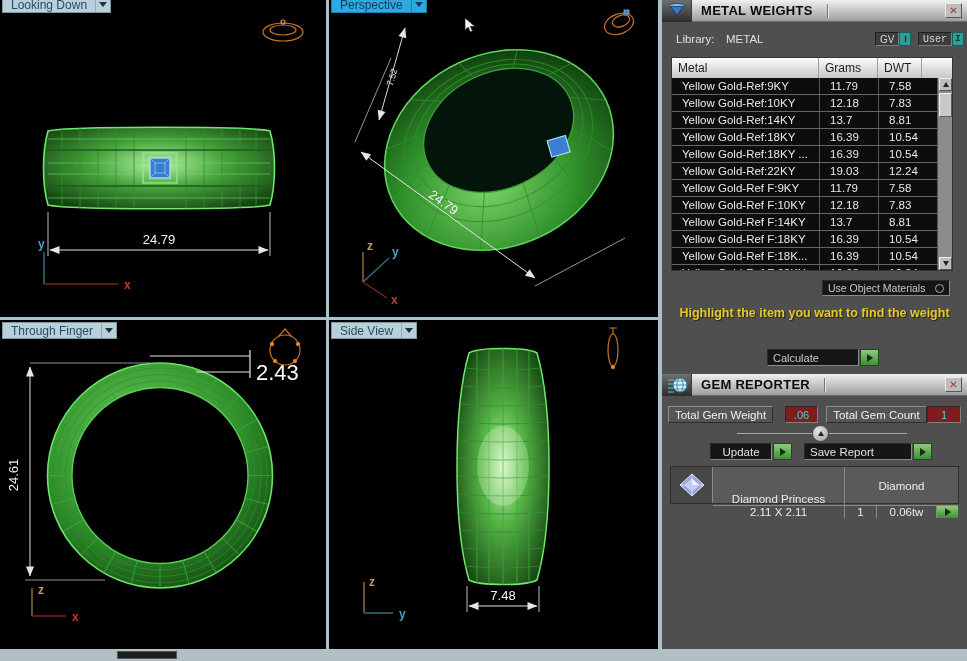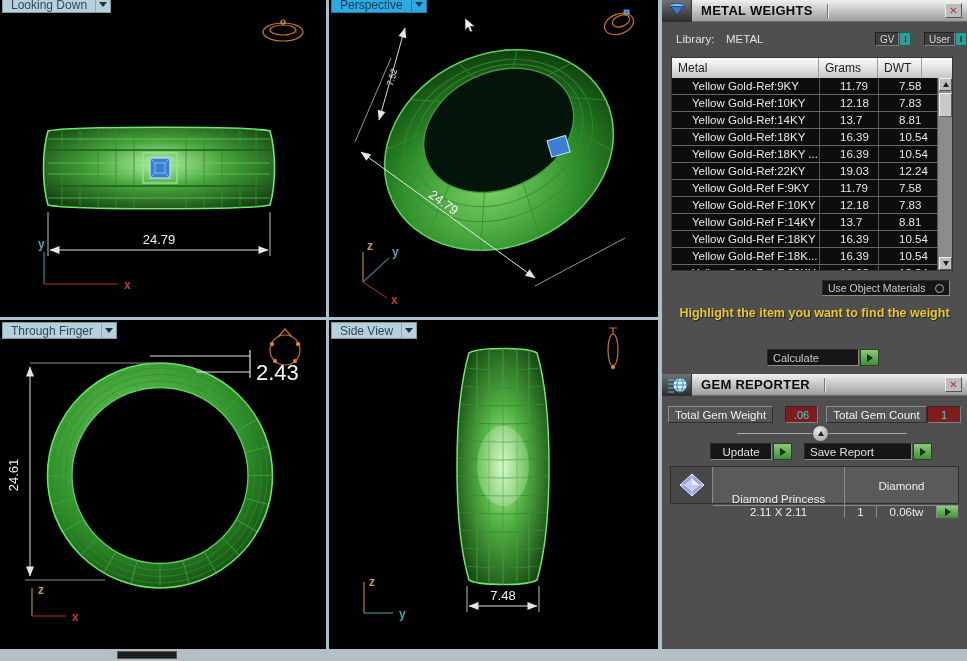--- a/index.html
+++ b/index.html
@@ -32,21 +32,21 @@
   .smallbtn .t{background:#3d3d3d;border:1px solid;border-color:#202020 #808080 #808080 #202020;
         padding:0 4px;display:flex;align-items:center;}
   .smallbtn .ind{width:12px;background:#2f9e97;border:1px solid #1b5f5a;color:#063;display:flex;
         align-items:center;justify-content:center;color:#0b3834;font-size:9px;font-weight:bold;}
   
   .mtable{position:absolute;left:9px;top:57px;width:282px;background:#0f0f0f;border:1px solid #333;}
   .mhead{display:flex;height:20px;background:linear-gradient(#fdfdfd,#c6c6c6);color:#1c1c1c;font-size:12px;}
   .mhead span{display:flex;align-items:center;padding-left:6px;border-right:1px solid #9d9d9d;}
   .mrows{height:192px;overflow:hidden;}
   .mrow{display:flex;height:17px;border-bottom:1px solid #666;background:#0d0d0d;color:#e9e9e9;font-size:11.5px;}
-  .mrow span{display:flex;align-items:center;padding-left:20px;white-space:nowrap;overflow:hidden;}
+  .mrow span{display:flex;align-items:center;padding-left:10px;white-space:nowrap;overflow:hidden;}
   .c-metal{width:147px;}
   .c-grams{width:59px;border-left:1px solid #555;}
   .c-dwt{width:59px;border-left:1px solid #555;}
   .hc-metal{width:147px;}.hc-grams{width:59px;}.hc-dwt{width:44px;}
   .sbar{position:absolute;right:0;top:20px;width:15px;height:192px;background:#8b8b8b;border-left:1px solid #555;}
   .sbtn{position:absolute;left:1px;width:13px;height:13px;background:#bdbdbd;border:1px solid;
         border-color:#eee #555 #555 #eee;display:flex;align-items:center;justify-content:center;}
   .sthumb{position:absolute;left:1px;top:15px;width:13px;height:24px;background:#c9c9c9;
         border:1px solid;border-color:#f2f2f2 #5e5e5e #5e5e5e #f2f2f2;}
   .tri-up{width:0;height:0;border-left:3.5px solid transparent;border-right:3.5px solid transparent;border-bottom:5px solid #222;}
@@ -378,21 +378,21 @@
     <span class="xbtn">✕</span>
   </div>
 
   <div style="position:absolute;left:14px;top:33px;font-size:11.5px;color:#e0e0e0;">Library:</div>
   <div style="position:absolute;left:64px;top:33px;font-size:11.5px;color:#e0e0e0;">METAL</div>
 
   <div class="smallbtn" style="left:213px;top:32px;">
     <span class="t">GV</span>
     <span class="ind">I</span>
   </div>
-  <div class="smallbtn" style="left:262px;top:32px;">
+  <div class="smallbtn" style="left:256px;top:32px;font-family:Liberation Mono, monospace;">
     <span class="t">User</span>
     <span class="ind">I</span>
   </div>
 
   <div class="mtable">
     <div class="mhead">
       <span class="hc-metal">Metal</span>
       <span class="hc-grams">Grams</span>
       <span class="hc-dwt">DWT</span>
     </div>

